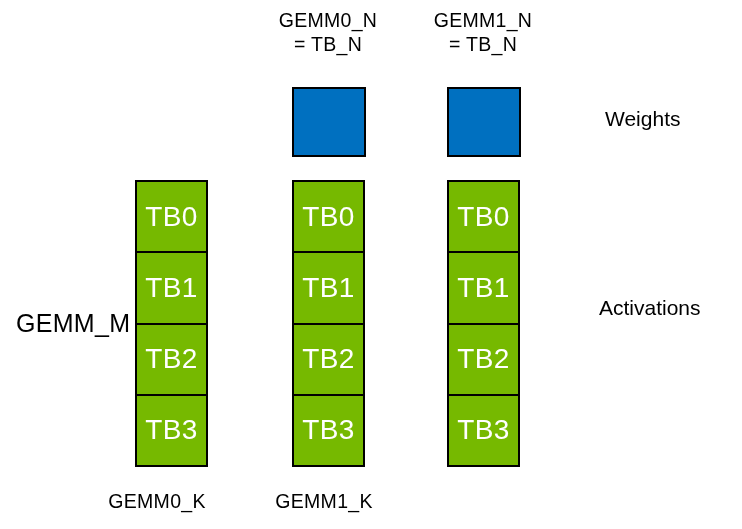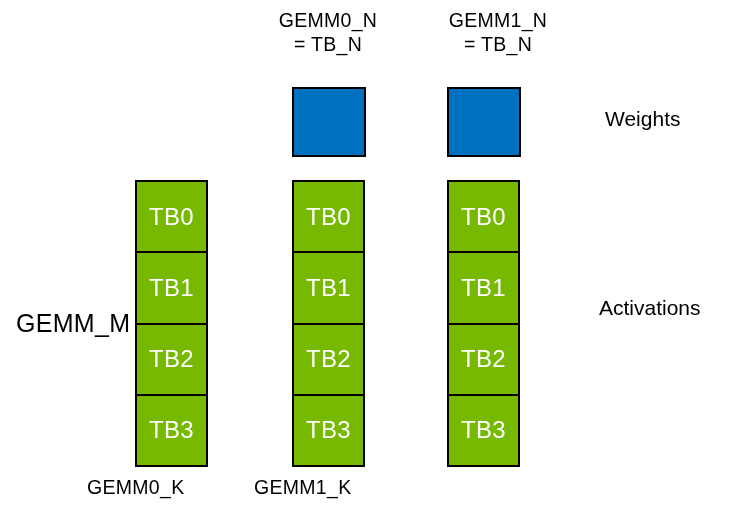--- a/index.html
+++ b/index.html
@@ -20,21 +20,21 @@
     position: absolute;
     top: 8px;
     width: 164px;
     text-align: center;
     font-size: 19.5px;
     line-height: 24px;
     letter-spacing: 0.3px;
     white-space: nowrap;
   }
   .col-header.h1 { left: 246px; }
-  .col-header.h2 { left: 416px; }
+  .col-header.h2 { left: 401px; }
   .weight-sq {
     position: absolute;
     top: 87px;
     width: 74px;
     height: 70px;
     box-sizing: border-box;
     background: var(--weights-blue, #0070C0);
     border: 2.5px solid var(--border, #000000);
   }
   .weight-sq.w1 { left: 292px; }
@@ -52,21 +52,21 @@
   }
   .tb-col.c1 { left: 135px; }
   .tb-col.c2 { left: 292px; }
   .tb-col.c3 { left: 447px; }
   .tb-cell {
     flex: 1;
     display: flex;
     align-items: center;
     justify-content: center;
     color: var(--cell-text, #ffffff);
-    font-size: 24px;
+    font-size: 28px;
     letter-spacing: 0.3px;
   }
   .tb-cell + .tb-cell {
     border-top: 2.5px solid var(--border, #000000);
   }
   .side-label {
     position: absolute;
     font-size: 21px;
     white-space: nowrap;
   }
@@ -74,22 +74,23 @@
   .side-label.activations { left: 599px; top: 296px; }
   .gemm-label {
     position: absolute;
     font-size: 25px;
     letter-spacing: 0.3px;
     white-space: nowrap;
   }
   .gemm-label.gemm-m { left: 16px; top: 309px; }
   .k-label {
     position: absolute;
-    top: 476px;
+    top: 490px;
     width: 140px;
+    text-align: center;
     font-size: 19.5px;
     letter-spacing: 0.3px;
     white-space: nowrap;
   }
   .k-label.k0 { left: 87px; }
   .k-label.k1 { left: 254px; }
 </style>
 </head>
 <body>
 

